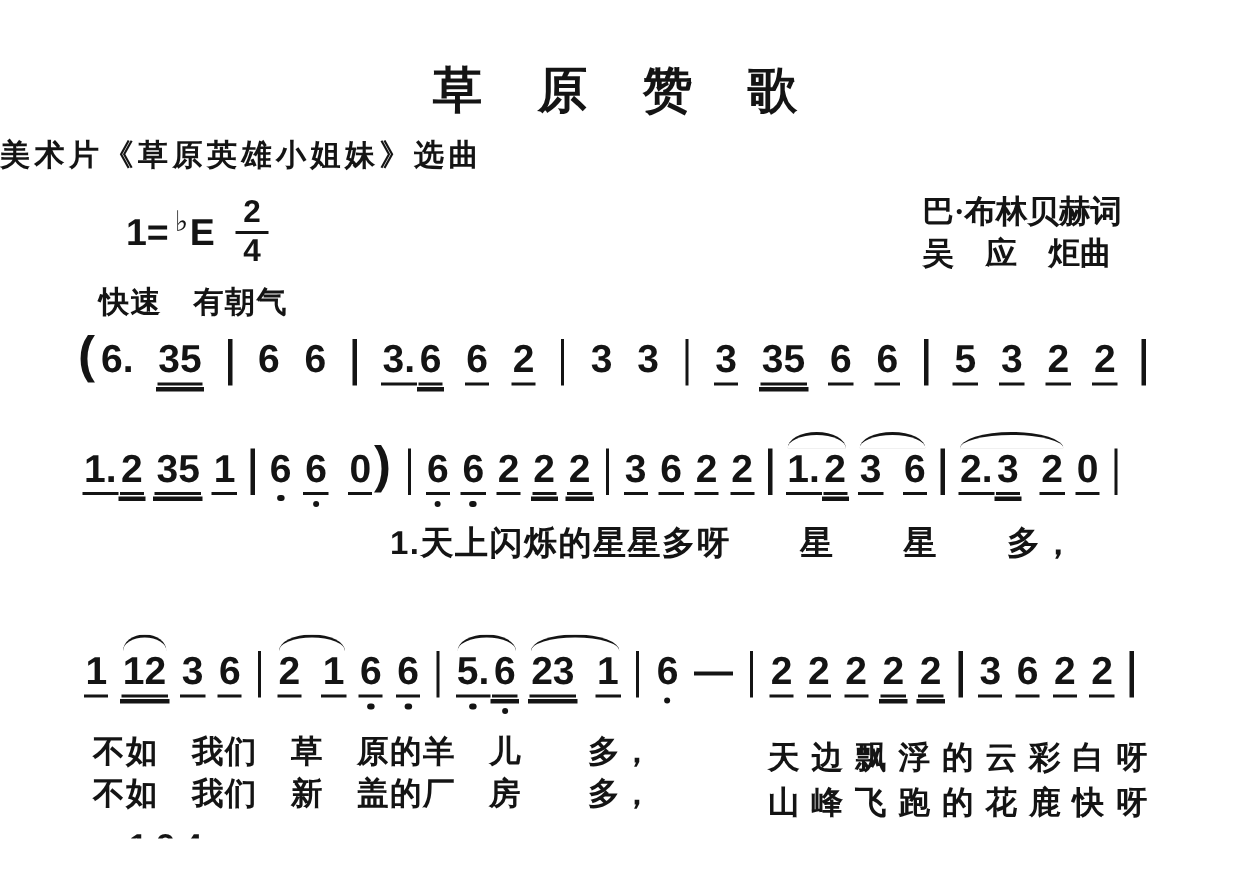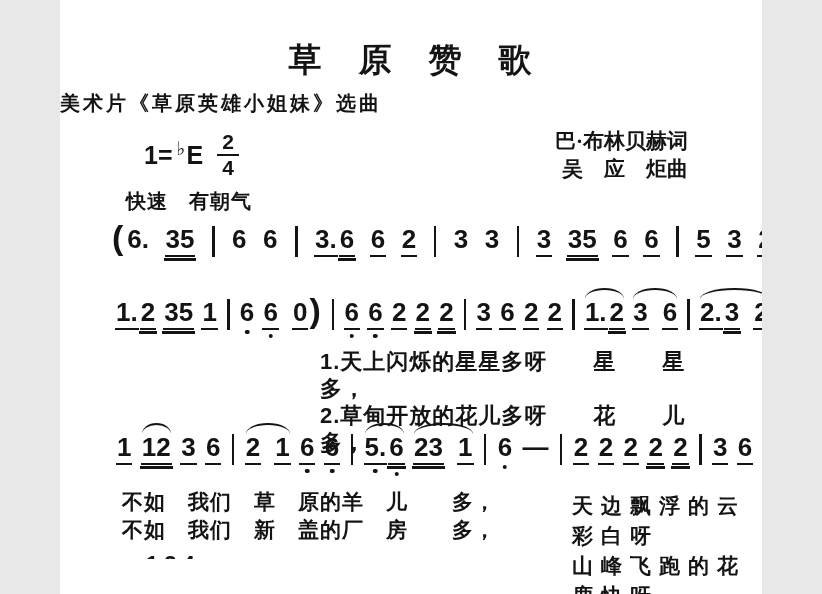--- a/index.html
+++ b/index.html
@@ -1,29 +1,29 @@
 <!DOCTYPE html>
 <html><head>
 <meta charset="utf-8">
 <style>
   html,body { margin:0; padding:0; background:#e8e8e8; }
   .page {
-    position:relative; width:702px; height:594px; margin:0 auto;
+    position:relative; width:822px; height:594px; margin:0 auto;
     background:#ffffff; color:#141414; overflow:hidden;
     font-family:"Liberation Sans","DejaVu Sans",sans-serif; font-weight:bold;
   }
   .abs { position:absolute; }
   .title { top:38px; left:0; width:100%; text-align:center; font-size:33px; letter-spacing:2px; }
   .subtitle { top:90px; left:0; width:100%; font-size:20px; letter-spacing:3px; }
   .keysig { left:84px; top:131px; font-size:25px; display:flex; align-items:center; }
   .keysig .flat { font-size:19px; vertical-align:super; position:relative; top:-7px; margin:0 1px 0 4px; }
   .timesig { display:inline-flex; flex-direction:column; align-items:center; margin-left:14px; font-size:21px; line-height:1.05; }
   .timesig .tnum { border-bottom:2.5px solid #141414; padding:0 5px 1px; }
   .timesig .tden { padding-top:1px; }
-  .credits { right:74px; top:127px; text-align:right; font-size:21px; line-height:28px;font-family:Liberation Serif, serif; }
+  .credits { right:74px; top:127px; font-size:21px; line-height:28px;font-family:Liberation Serif, serif; }
   .tempo { left:66px; top:188px; font-size:20px; letter-spacing:1px; }
 
   .mline { position:absolute; display:flex; justify-content:space-between; align-items:flex-start; }
   .line1 { left:52px; top:226px; width:714px; }
   .line2 { left:55px; top:299px; width:692px; }
   .line3 { left:56px; top:434px; width:702px; }
 
   .unit { position:relative; display:inline-flex; align-items:flex-start; }
   .note { position:relative; display:inline-block; font-size:26px; line-height:1; padding:0 1px 3px; }
   .note + .note { margin-left:1px; }
@@ -198,21 +198,20 @@
         <span class="note u1 sp">2</span>
       </span>
       <span class="unit">
         <span class="note u1">0</span>
       </span>
       <span class="barline"></span>
     </div>
 
   <div class="abs verse">
     <div>1.天上闪烁的星星多呀　　星　　星　　多，</div>
-    <div>2.草甸开放的花儿多呀　　花　　儿　　多，</div>
   </div>
 
   <div class="mline line3">
       <span class="unit">
         <span class="note u1">1</span>
       </span>
       <span class="unit">
         <i class="slur"></i>
         <span class="note u2">12<span class="ul2"></span></span>
       </span>

